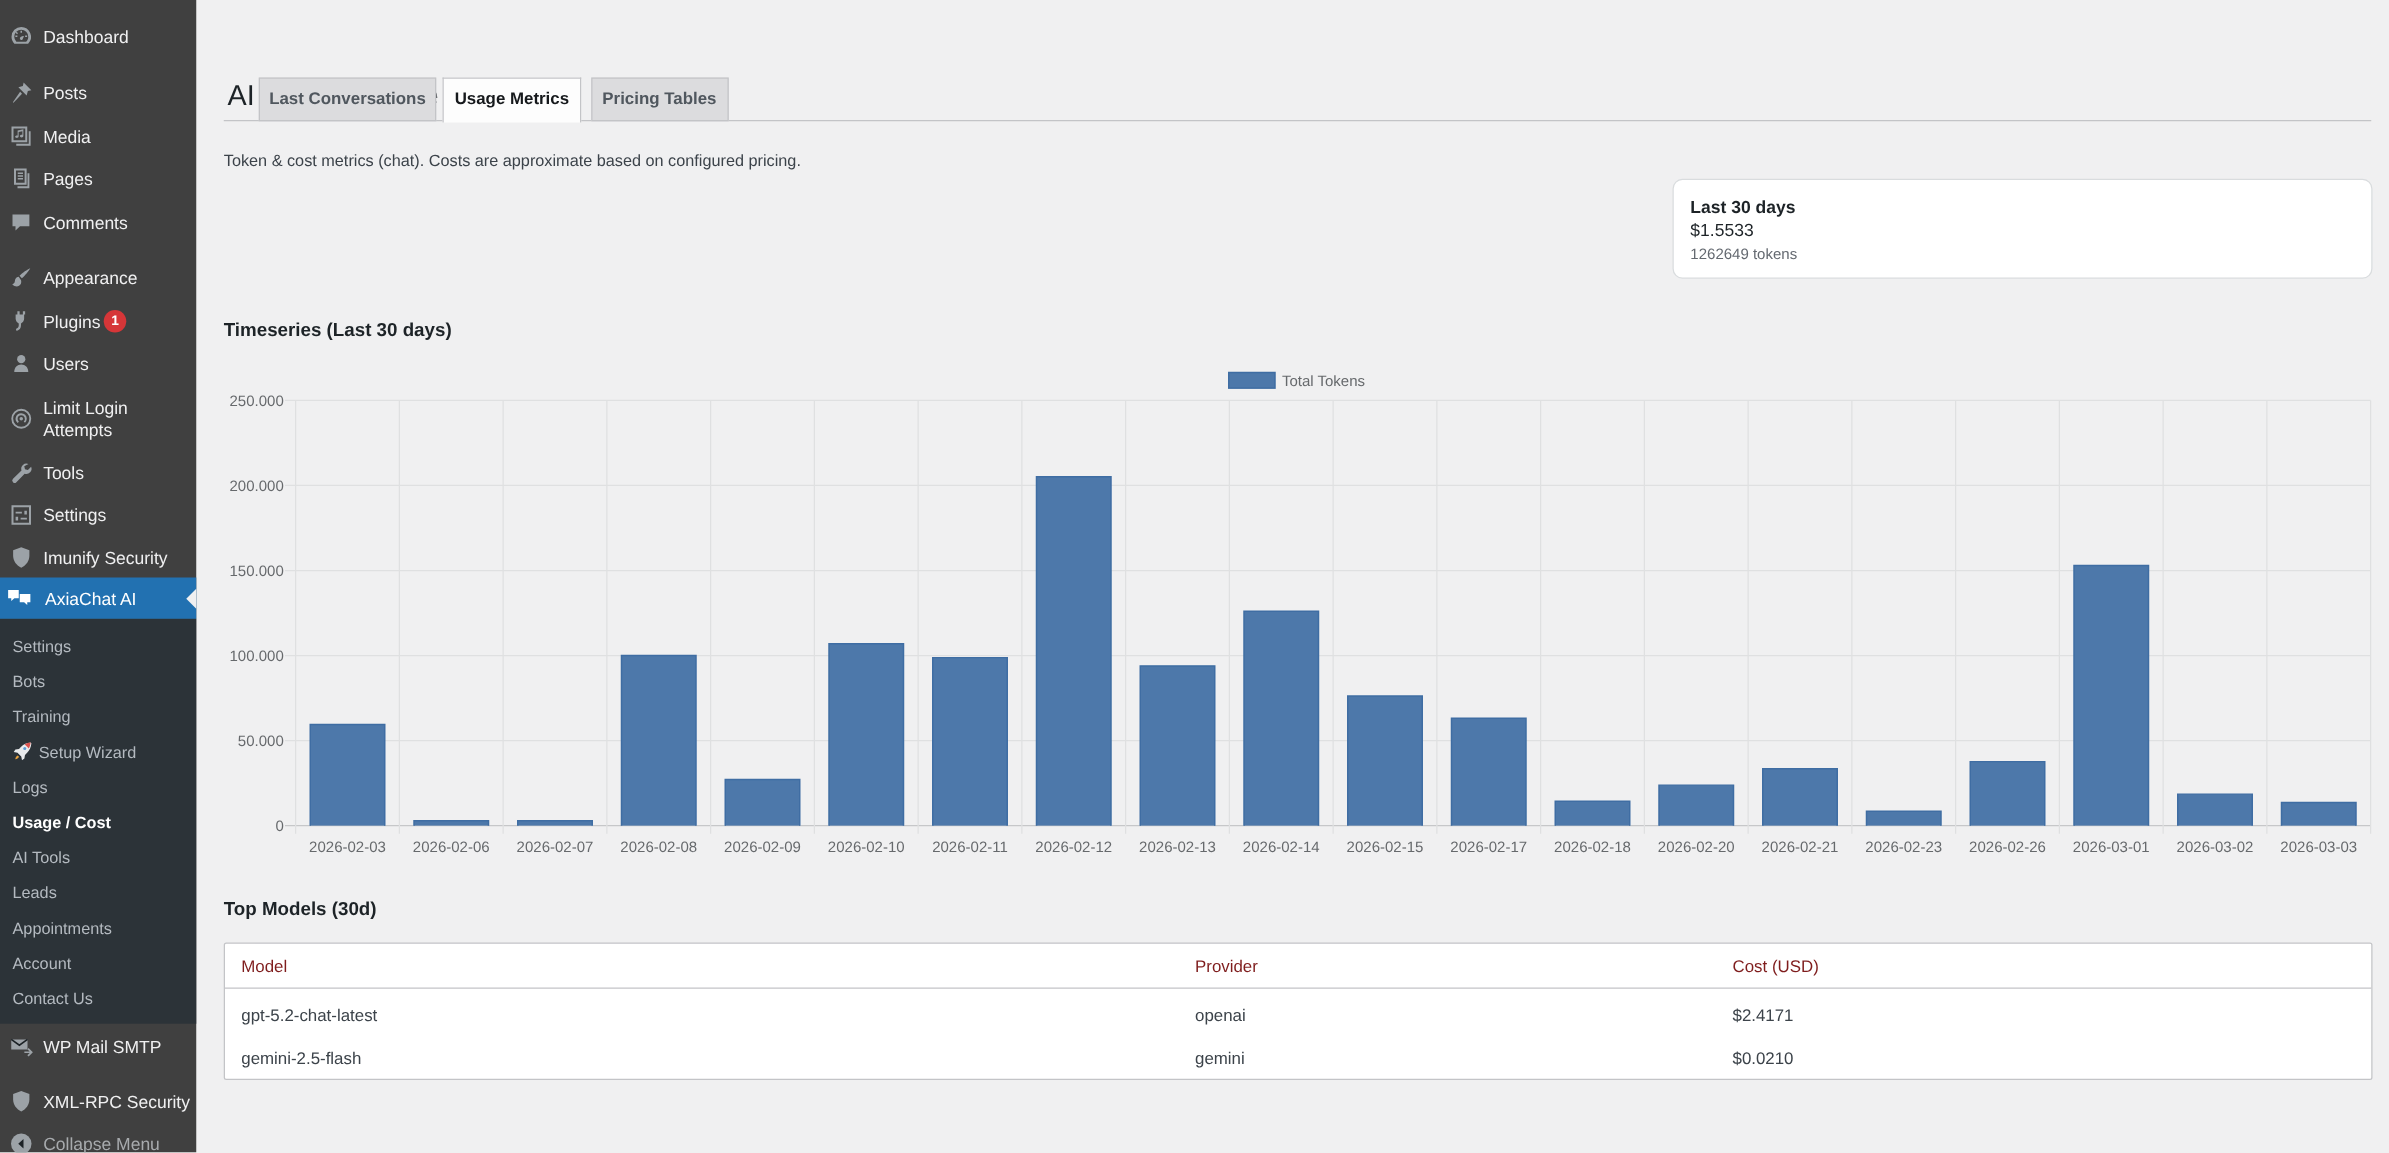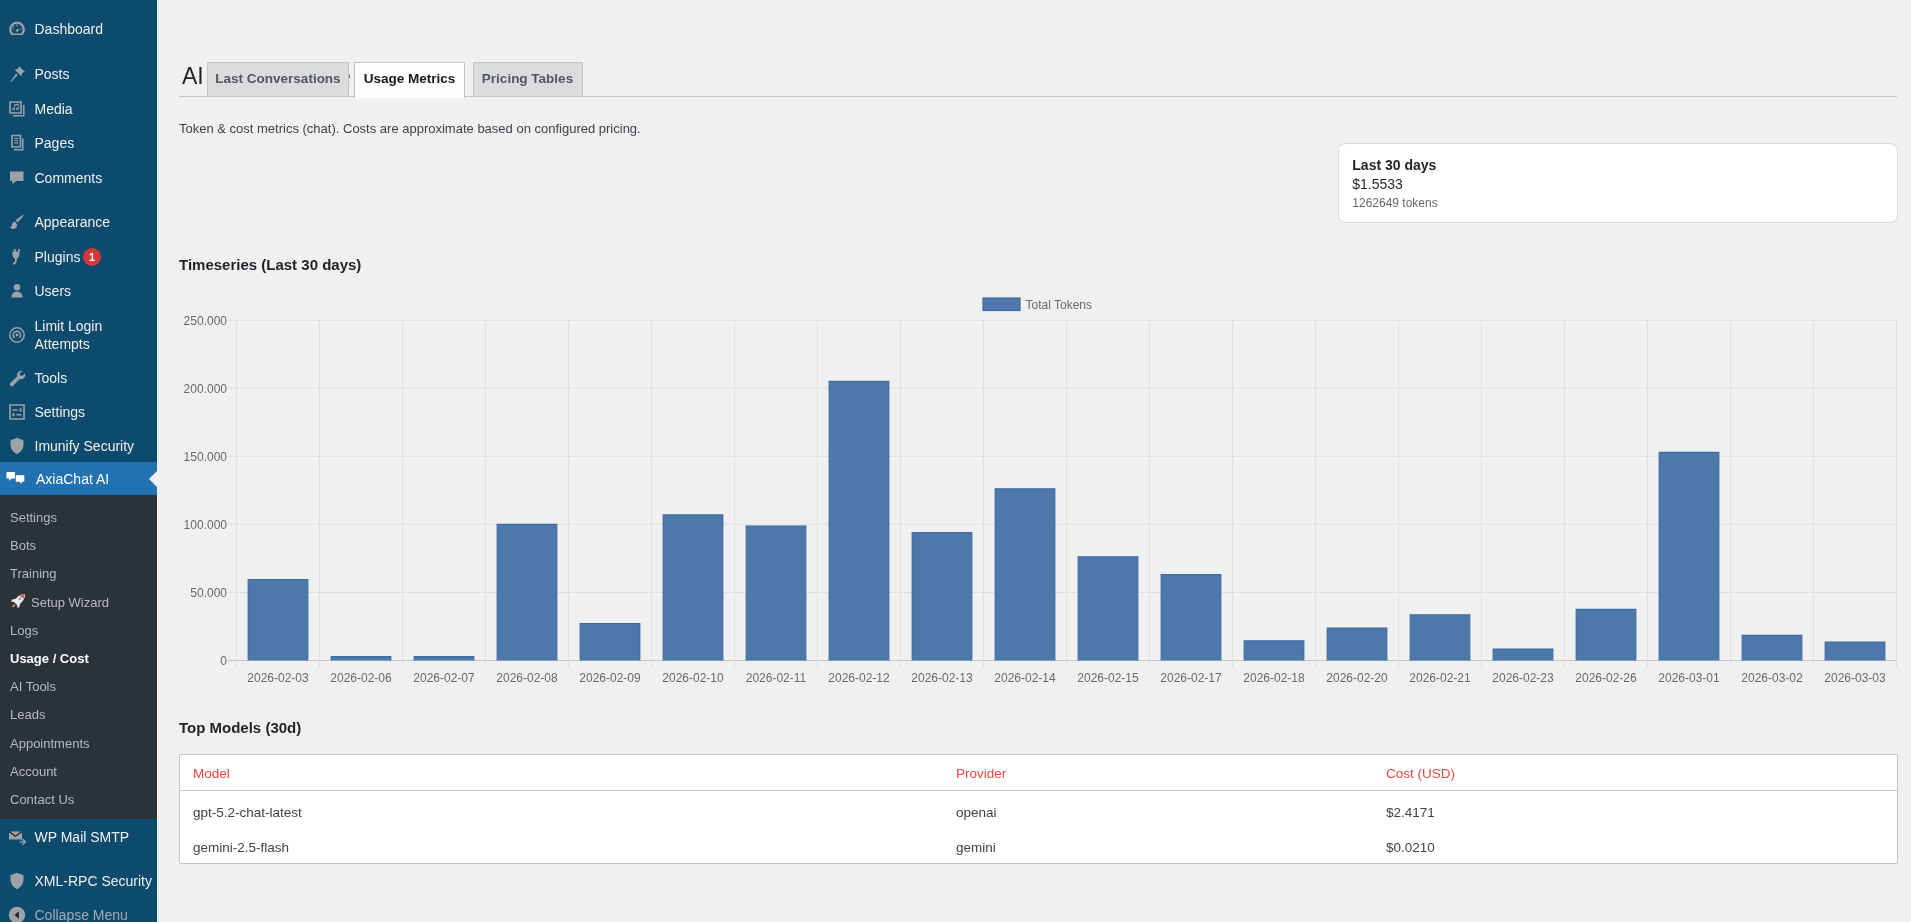--- a/index.html
+++ b/index.html
@@ -1,18 +1,18 @@
 <!DOCTYPE html>
 <html><head>
 <meta charset="utf-8">
 <style>
 * { margin:0; padding:0; box-sizing:border-box; }
 html,body { width:1911px; height:922px; overflow:hidden; background:#f0f0f1; font-family:"Liberation Sans", sans-serif; }
 #page { position:relative; width:1911px; height:922px; }
-#sidebar { position:absolute; left:0; top:0; width:157px; height:922px; background:#0c4a6e; }
+#sidebar { position:absolute; left:0; top:0; width:157px; height:922px; background:#404040; }
 .submenu-bg { position:absolute; left:0; top:495px; width:157px; height:324px; background:#2c3338; }
 .mi { position:absolute; left:0; width:157px; color:#f0f0f1; font-size:14px; }
 .mi .txt { position:absolute; left:34.5px; top:50%; transform:translateY(-50%); white-space:nowrap; }
 .mi svg { position:absolute; left:7px; top:50%; transform:translateY(-50%); }
 .smi { position:absolute; left:10px; color:#b4bac0; font-size:13px; white-space:nowrap; transform:translateY(-50%); }
 .active-item { position:absolute; left:0; top:462px; width:157px; height:33px; background:#2271b1; color:#fff; font-size:14px; }
 .active-item .arrow { position:absolute; right:0; top:8.5px; width:0; height:0; border:8px solid transparent; border-right-color:#f0f0f1; }
 .badge { position:absolute; left:83px; top:247.5px; width:18px; height:18px; background:#d63638; border-radius:10px; color:#fff; font-size:11px; line-height:18px; text-align:center; font-weight:600; }
 #content { position:absolute; left:157px; top:0; width:1754px; height:922px; }
 h1 { position:absolute; left:25px; top:21px; font-size:23px; font-weight:400; color:#1d2327; line-height:30px;margin-top:40px; }
@@ -21,21 +21,21 @@
 .tab.active { height:36px; background:#fdfdfd; border-bottom:none; color:#16191c; z-index:2; }
 .desc { position:absolute; left:22px; top:121px; font-size:13px; color:#3c434a; }
 .card { position:absolute; top:143px; height:80px; background:#fff; border:1px solid #d9dcde; border-radius:8px; padding:12px 0 0 13px; }
 .card .t1 { font-size:14px; font-weight:700; color:#1d2327; line-height:19px; }
 .card .t2 { font-size:14px; color:#1d2327; line-height:19px; }
 .card .t3 { font-size:12px; color:#646970; line-height:17px; margin-top:1px; }
 .h2x { position:absolute; font-size:15px; font-weight:700; color:#1d2327; line-height:22px; }
 #tbl { position:absolute; left:22px; top:754px; width:1719px; height:110px; background:#fff; border:1px solid #c3c4c7; border-radius:2px; }
 #tbl .hdr { position:absolute; left:0; top:0; width:100%; height:36px; border-bottom:1px solid #c3c4c7; }
 #tbl .cell { position:absolute; transform:translateY(-50%); font-size:13.5px; color:#3c434a; white-space:nowrap; }
-#tbl .hdr .cell { color:#ef4444; }
+#tbl .hdr .cell { color:#7f1d1d; }
 .c1 { left:13px; } .c2 { left:776px; } .c3 { left:1206px; }
 </style>
 </head>
 <body>
 <div id="page">
 <div id="sidebar">
   <div class="submenu-bg"></div>
   <div class="mi" style="top:12px;height:34px;">
         <svg width="20" height="20" viewBox="0 0 20 20" fill="#9ca2a7">
           <path d="M10 2.6a7.8 7.8 0 0 0-7.8 7.8c0 2.1.9 4.1 2.3 5.5h11a7.8 7.8 0 0 0-5.5-13.3zm0 2.2a5.6 5.6 0 0 1 5.6 5.6c0 1.6-.6 3-1.7 4H6.1a5.6 5.6 0 0 1-1.7-4A5.6 5.6 0 0 1 10 4.8z"></path>

